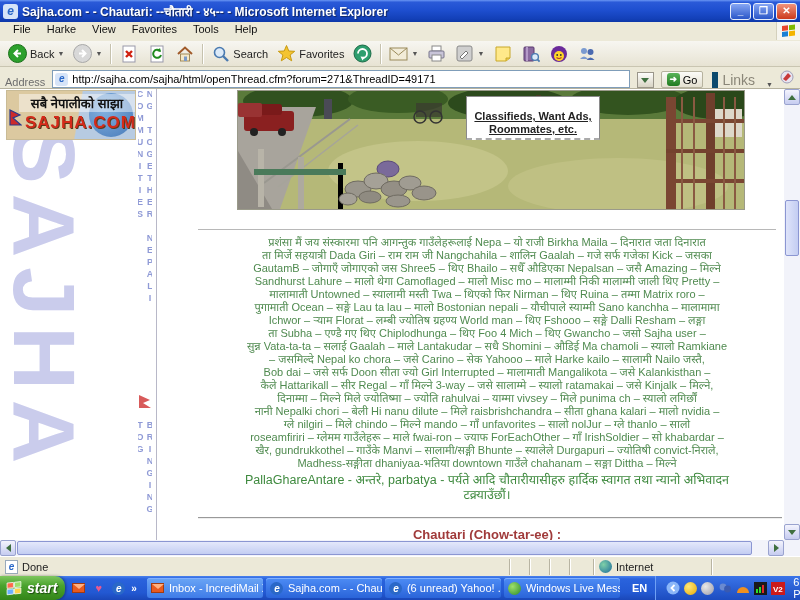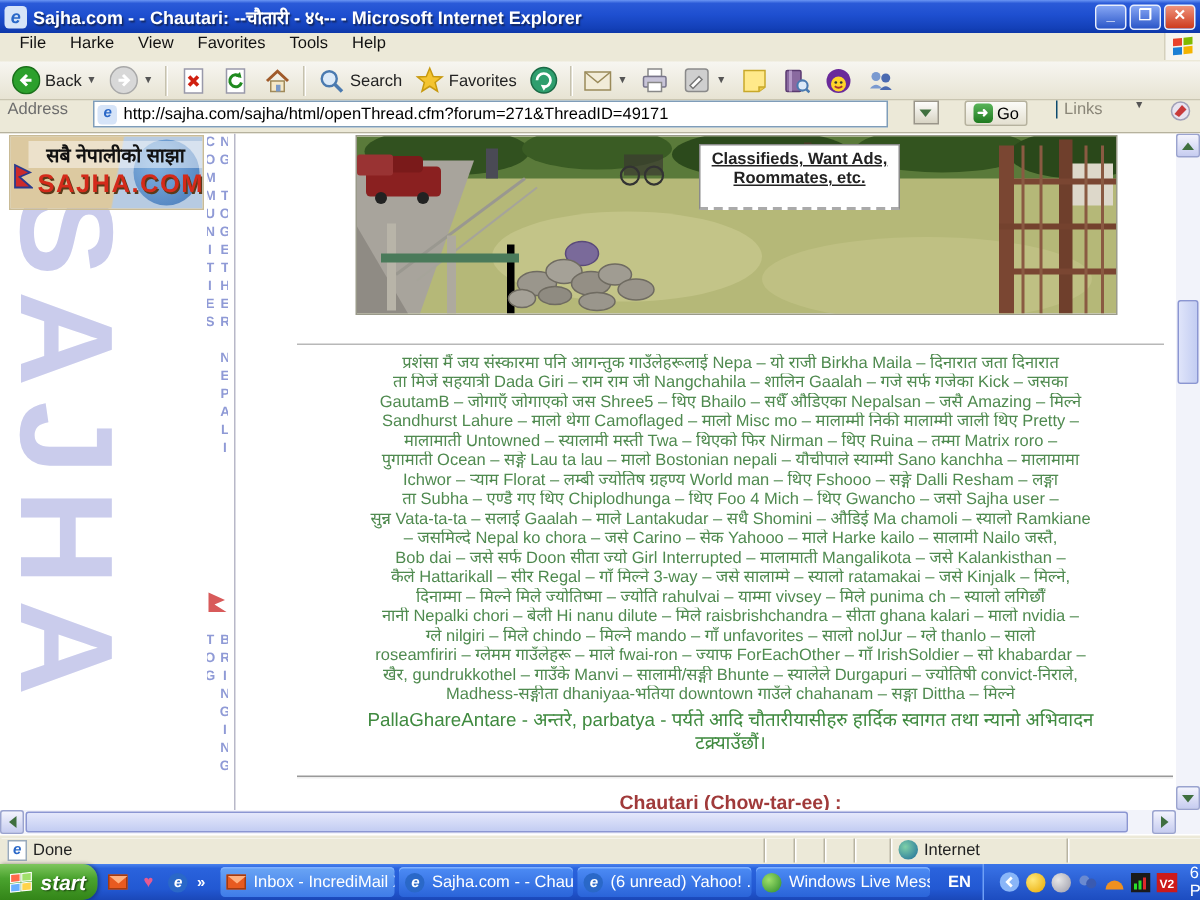--- a/index.html
+++ b/index.html
@@ -31,31 +31,31 @@
   .toolbar{position:absolute;left:0;top:41px;width:800px;height:26px;
     background:linear-gradient(180deg,#f7f6f1,#e7e3d3);border-bottom:1px solid #c9c5b1;
     display:flex;align-items:center;gap:1px;padding:0 4px;}
   .tbtn{display:flex;align-items:center;gap:3px;height:24px;padding:0 4px;font-size:11px;color:#222;border-radius:2px;}
   .tsep{width:1px;height:20px;background:#c6c2ae;box-shadow:1px 0 0 #fff;margin:0 3px;}
   .drop{font-size:7px;color:#555;}
   .icn{display:inline-flex;align-items:center;justify-content:center;width:19px;height:19px;}
 
   
   .addressbar{position:absolute;left:0;top:67px;width:800px;height:22px;background:#ece9d8;
-    border-bottom:1px solid #b6b29e;display:flex;align-items:flex-start;gap:17px;padding:0 5px;}
+    border-bottom:1px solid #b6b29e;display:flex;align-items:flex-end;gap:7px;padding:0 5px;}
   .addr-label{font-size:11px;color:#6d6d6d;}
   .addr-input{flex:1;height:18px;background:#fff;border:1px solid #7f9db9;display:flex;
     align-items:center;gap:4px;padding:0 2px;font-size:11px;color:#000;overflow:hidden;white-space:nowrap;}
   .addr-dropbtn{width:17px;height:16px;background:linear-gradient(180deg,#fdfdfb,#d8d4c4);
     border:1px solid #9a968a;display:flex;align-items:center;justify-content:center;}
   .go-btn{display:flex;align-items:center;gap:3px;font-size:11px;padding:1px 5px;
     border:1px solid #b6b29e;border-radius:2px;background:linear-gradient(180deg,#fbfbf8,#e4e0d0);}
   .go-arrow{width:13px;height:13px;border-radius:3px;background:linear-gradient(180deg,#59b459,#1f7a1f);
     color:#fff;font-size:9px;line-height:13px;text-align:center;font-weight:bold;}
-  .links-lbl{font-size:11px;color:#8a8678;padding:0 4px;border-left:1px solid #0c4a6e;margin-left:2px;}
+  .links-lbl{font-size:14px;color:#8a8678;padding:0 4px;border-left:6px solid #0c4a6e;margin-left:2px;}
 
   
   .content{position:absolute;left:0;top:89px;width:800px;height:451px;background:#fff;overflow:hidden;}
   .watermark{position:absolute;left:0;top:36px;height:412px;writing-mode:vertical-rl;
     font-size:88px;font-weight:bold;letter-spacing:10px;color:#caccec;overflow:hidden;line-height:1;}
   .logo{position:absolute;left:6px;top:1px;width:130px;height:50px;
     background:linear-gradient(100deg,#dcc9a0 55%,#b7cbe2 56%);border:1px solid #c9bb96;overflow:hidden;}
   .logo-globe{position:absolute;right:2px;top:2px;width:44px;height:44px;border-radius:50%;
     background:radial-gradient(circle at 35% 35%,#7fb0e0,#3a70b4);opacity:.9;}
   .logo-tagline{position:absolute;left:12px;top:3px;width:116px;font-size:13px;font-weight:bold;color:#111;
@@ -64,21 +64,21 @@
     letter-spacing:1px;text-shadow:1px 1px 0 #5a3a1a;}
   .logo-flag{position:absolute;left:2px;top:18px;}
   .vletters{position:absolute;left:138px;top:0;height:451px;display:flex;flex-direction:column;
     align-items:center;gap:6px;overflow:hidden;}
   .vtext{writing-mode:vertical-rl;text-orientation:upright;font-size:9px;font-weight:bold;
     letter-spacing:2px;color:#8f9ad6;}
   .vdivider{position:absolute;left:156px;top:0;width:1px;height:451px;background:#b8b8c8;}
 
   .photo{position:absolute;left:237px;top:1px;width:508px;height:120px;border:1px solid #9a9a8a;}
   .classifieds{position:absolute;left:228px;top:5px;width:134px;height:44px;background:#fff;
-    border:1px solid #8a8a8a;border-bottom:2px dashed #aaa;text-align:center;padding-top:3px;}
+    border:1px solid #8a8a8a;border-bottom:2px dashed #aaa;text-align:center;padding-top:13px;}
   .classifieds div{font-size:11px;font-weight:bold;color:#222;text-decoration:underline;line-height:13px;}
 
   .welcome-rule{position:absolute;left:198px;top:140px;width:578px;height:1px;background:#b8b8b8;}
   .welcome{position:absolute;left:198px;top:147px;width:578px;text-align:center;color:#4f8a4f;}
   .welcome .wline{font-size:11px;line-height:13px;white-space:nowrap;overflow:hidden;}
   .welcome-footer{position:absolute;left:198px;top:384px;width:578px;text-align:center;color:#3f8a3f;
     font-size:12.5px;line-height:15px;}
   .bottom-rule{position:absolute;left:198px;top:428px;width:584px;height:2px;
     border-top:1px solid #999;border-bottom:1px solid #eee;}
   .section-title{position:absolute;left:198px;top:438px;width:578px;text-align:center;

